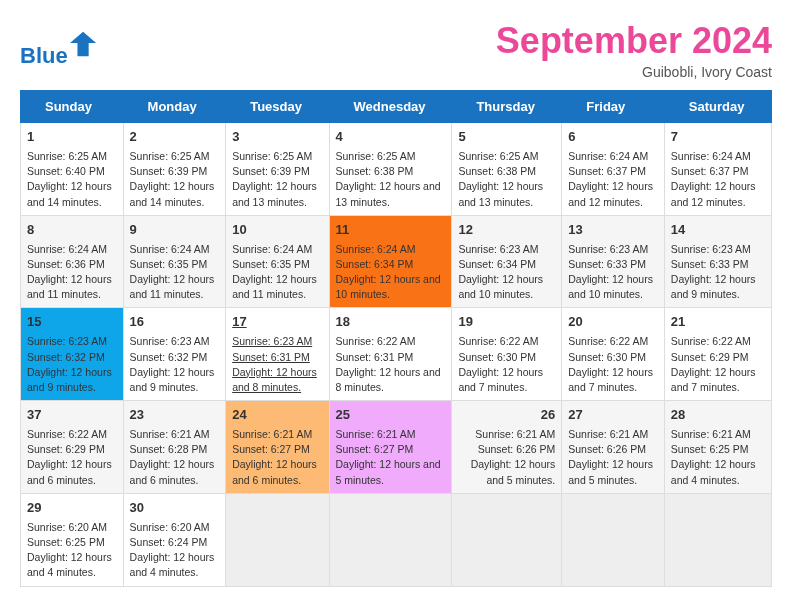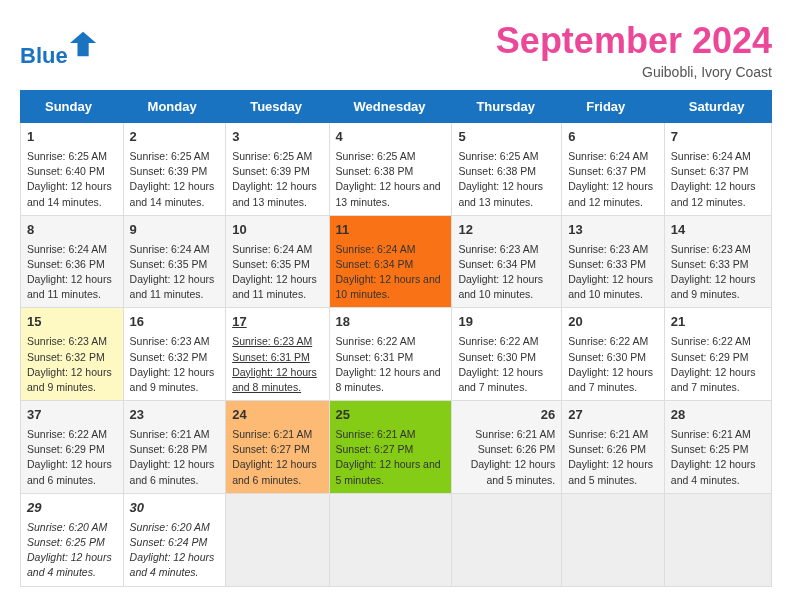--- a/index.html
+++ b/index.html
@@ -135,38 +135,38 @@
       <tr style="background-color: rgb(245, 245, 245);">
         <td style="background-color: rgb(245, 245, 245);"><span class="day-num">8</span>Sunrise: 6:24 AM<br>Sunset: 6:36 PM<br>Daylight: 12 hours and 11 minutes.</td>
         <td style="background-color: rgb(245, 245, 245);"><span class="day-num">9</span>Sunrise: 6:24 AM<br>Sunset: 6:35 PM<br>Daylight: 12 hours and 11 minutes.</td>
         <td style="background-color: rgb(245, 245, 245); margin-left: 20px;"><span class="day-num">10</span>Sunrise: 6:24 AM<br>Sunset: 6:35 PM<br>Daylight: 12 hours and 11 minutes.</td>
         <td style="background-color: #f97316;"><span class="day-num">11</span>Sunrise: 6:24 AM<br>Sunset: 6:34 PM<br>Daylight: 12 hours and 10 minutes.</td>
         <td style="background-color: rgb(245, 245, 245);"><span class="day-num">12</span>Sunrise: 6:23 AM<br>Sunset: 6:34 PM<br>Daylight: 12 hours and 10 minutes.</td>
         <td style="background-color: rgb(245, 245, 245);"><span class="day-num">13</span>Sunrise: 6:23 AM<br>Sunset: 6:33 PM<br>Daylight: 12 hours and 10 minutes.</td>
         <td style="background-color: rgb(245, 245, 245);"><span class="day-num">14</span>Sunrise: 6:23 AM<br>Sunset: 6:33 PM<br>Daylight: 12 hours and 9 minutes.</td>
       </tr>
       <tr style="background-color: rgb(255, 255, 255);">
-        <td style="background-color: #fef9c3;"><span class="day-num">15</span>Sunrise: 6:23 AM<br>Sunset: 6:32 PM<br>Daylight: 12 hours and 9 minutes.</td>
+        <td style="background-color: #0ea5e9;"><span class="day-num">15</span>Sunrise: 6:23 AM<br>Sunset: 6:32 PM<br>Daylight: 12 hours and 9 minutes.</td>
         <td style="background-color: rgb(255, 255, 255);"><span class="day-num">16</span>Sunrise: 6:23 AM<br>Sunset: 6:32 PM<br>Daylight: 12 hours and 9 minutes.</td>
         <td style="background-color: rgb(255, 255, 255); text-decoration: underline;"><span class="day-num">17</span>Sunrise: 6:23 AM<br>Sunset: 6:31 PM<br>Daylight: 12 hours and 8 minutes.</td>
         <td style="background-color: rgb(255, 255, 255);"><span class="day-num">18</span>Sunrise: 6:22 AM<br>Sunset: 6:31 PM<br>Daylight: 12 hours and 8 minutes.</td>
         <td style="background-color: rgb(255, 255, 255);"><span class="day-num">19</span>Sunrise: 6:22 AM<br>Sunset: 6:30 PM<br>Daylight: 12 hours and 7 minutes.</td>
         <td style="background-color: rgb(255, 255, 255);"><span class="day-num">20</span>Sunrise: 6:22 AM<br>Sunset: 6:30 PM<br>Daylight: 12 hours and 7 minutes.</td>
         <td style="background-color: rgb(255, 255, 255);"><span class="day-num">21</span>Sunrise: 6:22 AM<br>Sunset: 6:29 PM<br>Daylight: 12 hours and 7 minutes.</td>
       </tr>
       <tr style="background-color: rgb(245, 245, 245);">
         <td style="background-color: rgb(245, 245, 245);"><span class="day-num">37</span>Sunrise: 6:22 AM<br>Sunset: 6:29 PM<br>Daylight: 12 hours and 6 minutes.</td>
         <td style="background-color: rgb(245, 245, 245);"><span class="day-num">23</span>Sunrise: 6:21 AM<br>Sunset: 6:28 PM<br>Daylight: 12 hours and 6 minutes.</td>
         <td style="background-color: #fdba74; margin-top: 21px;"><span class="day-num">24</span>Sunrise: 6:21 AM<br>Sunset: 6:27 PM<br>Daylight: 12 hours and 6 minutes.</td>
-        <td style="background-color: #84cc16;"><span class="day-num">25</span>Sunrise: 6:21 AM<br>Sunset: 6:27 PM<br>Daylight: 12 hours and 5 minutes.</td>
+        <td style="background-color: #f0abfc;"><span class="day-num">25</span>Sunrise: 6:21 AM<br>Sunset: 6:27 PM<br>Daylight: 12 hours and 5 minutes.</td>
         <td style="background-color: rgb(245, 245, 245); text-align: right;"><span class="day-num">26</span>Sunrise: 6:21 AM<br>Sunset: 6:26 PM<br>Daylight: 12 hours and 5 minutes.</td>
         <td style="background-color: rgb(245, 245, 245);"><span class="day-num">27</span>Sunrise: 6:21 AM<br>Sunset: 6:26 PM<br>Daylight: 12 hours and 5 minutes.</td>
         <td style="background-color: rgb(245, 245, 245);"><span class="day-num">28</span>Sunrise: 6:21 AM<br>Sunset: 6:25 PM<br>Daylight: 12 hours and 4 minutes.</td>
       </tr>
-      <tr style="background-color: #f9a8d4; font-style: italic;">
+      <tr style="background-color: #f9a8d4;">
         <td style="background-color: rgb(255, 255, 255);"><span class="day-num">29</span>Sunrise: 6:20 AM<br>Sunset: 6:25 PM<br>Daylight: 12 hours and 4 minutes.</td>
         <td style="background-color: rgb(255, 255, 255);"><span class="day-num">30</span>Sunrise: 6:20 AM<br>Sunset: 6:24 PM<br>Daylight: 12 hours and 4 minutes.</td>
         <td class="empty-cell" style="background-color: rgb(238, 238, 238);"></td>
         <td class="empty-cell" style="background-color: rgb(238, 238, 238);"></td>
         <td class="empty-cell" style="background-color: rgb(238, 238, 238);"></td>
         <td class="empty-cell" style="background-color: rgb(238, 238, 238);"></td>
         <td class="empty-cell" style="background-color: rgb(238, 238, 238);"></td>
       </tr>
     </tbody>
 </table>

